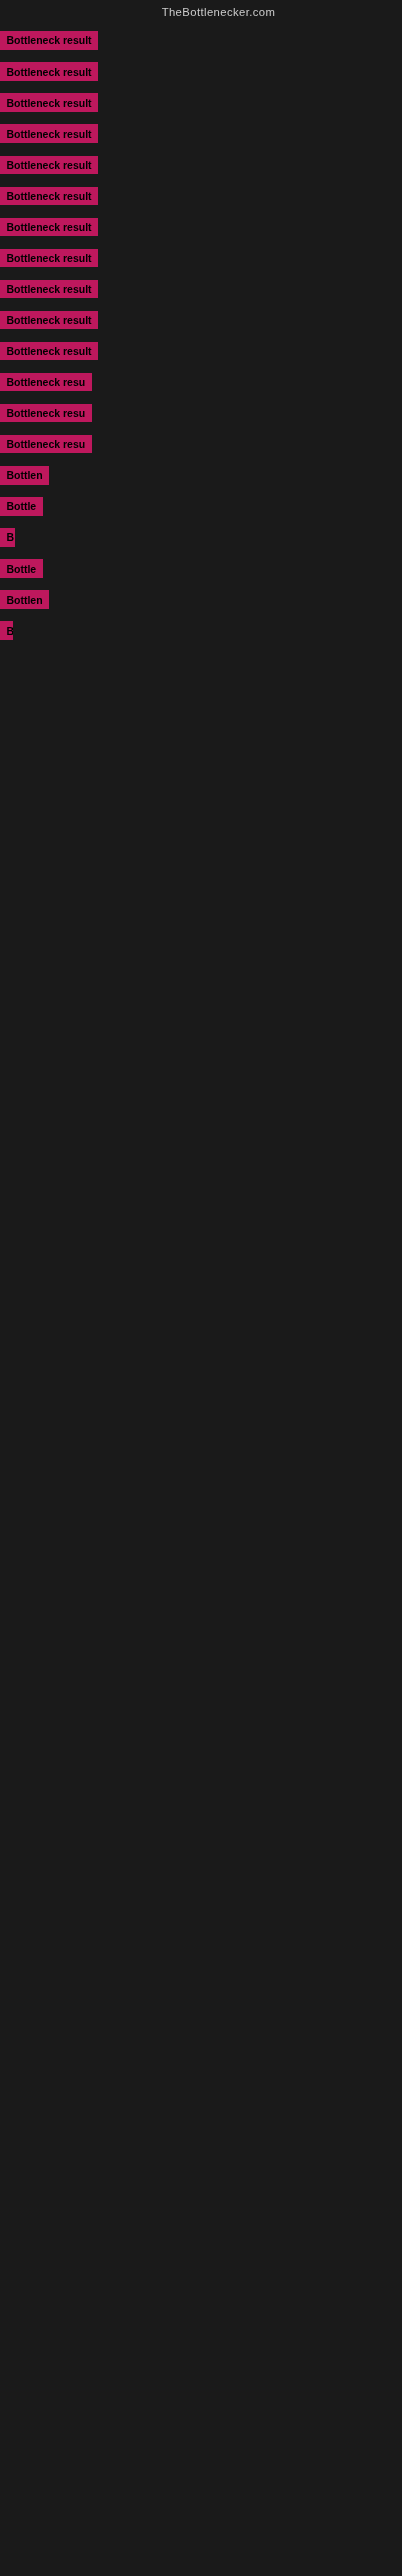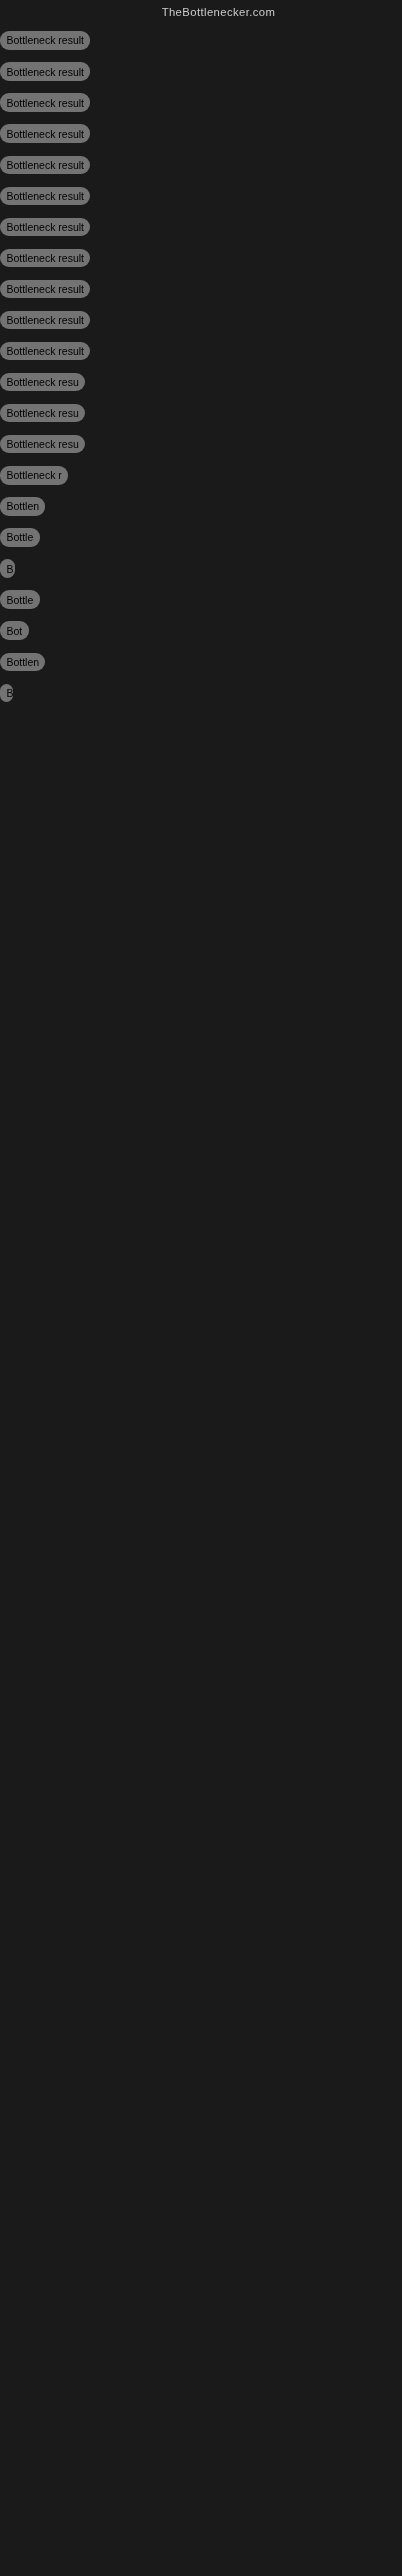--- a/index.html
+++ b/index.html
@@ -20,26 +20,26 @@
       text-align: center;
       color: #cccccc;
       font-size: 11.3px;
       padding: 6.4px 0 3.2px 0;
       letter-spacing: 0.4px;
       margin-left: 34px;
     }
 
     .bottleneck-badge {
       display: inline-block;
-      background-color: #737373;
+      background-color: #be185d;
       color: #000000;
       font-size: 10.5px;
-      font-weight: normal;
+      font-weight: bold;
       padding: 3.2px 6.4px;
-      border-radius: 9px;
+      border-radius: 0;
       white-space: nowrap;
       overflow: hidden;
     }
   </style>
 </head>
 <body>
 
 <div class="site-title">TheBottlenecker.com</div>
 
 <div id="results-container" style="position: relative;">
@@ -50,22 +50,20 @@
     <div style="padding-top: 0px; padding-bottom: 9.7px;"><span class="bottleneck-badge" style="max-width: 127px;">Bottleneck result</span></div>
     <div style="padding-top: 0px; padding-bottom: 9.7px;"><span class="bottleneck-badge" style="max-width: 125px;">Bottleneck result</span></div>
     <div style="padding-top: 0px; padding-bottom: 9.7px;"><span class="bottleneck-badge" style="max-width: 125px;">Bottleneck result</span></div>
     <div style="padding-top: 0px; padding-bottom: 9.7px;"><span class="bottleneck-badge" style="max-width: 125px;">Bottleneck result</span></div>
     <div style="padding-top: 0px; padding-bottom: 9.7px;"><span class="bottleneck-badge" style="max-width: 122px;">Bottleneck result</span></div>
     <div style="padding-top: 0px; padding-bottom: 9.7px;"><span class="bottleneck-badge" style="max-width: 122px;">Bottleneck result</span></div>
     <div style="padding-top: 0px; padding-bottom: 9.7px;"><span class="bottleneck-badge" style="max-width: 122px;">Bottleneck result</span></div>
     <div style="padding-top: 0px; padding-bottom: 9.7px;"><span class="bottleneck-badge" style="max-width: 109px;">Bottleneck resu</span></div>
     <div style="padding-top: 0px; padding-bottom: 9.7px;"><span class="bottleneck-badge" style="max-width: 106px;">Bottleneck resu</span></div>
     <div style="padding-top: 0px; padding-bottom: 9.7px;"><span class="bottleneck-badge" style="max-width: 103px;">Bottleneck resu</span></div>
-    <div style="padding-top: 0px; padding-bottom: 9.7px;"><span class="bottleneck-badge" style="max-width: 89px;">Bottleneck r</span></div>
     <div style="padding-top: 0px; padding-bottom: 9.7px;"><span class="bottleneck-badge" style="max-width: 63px;">Bottlen</span></div>
     <div style="padding-top: 0px; padding-bottom: 9.7px;"><span class="bottleneck-badge" style="max-width: 50px;">Bottle</span></div>
     <div style="padding-top: 0px; padding-bottom: 9.7px;"><span class="bottleneck-badge" style="max-width: 14.5px;">B</span></div>
     <div style="padding-top: 0px; padding-bottom: 9.7px;"><span class="bottleneck-badge" style="max-width: 52px;">Bottle</span></div>
-    <div style="padding-top: 0px; padding-bottom: 9.7px;"><span class="bottleneck-badge" style="max-width: 32px;">Bot</span></div>
     <div style="padding-top: 0px; padding-bottom: 9.7px;"><span class="bottleneck-badge" style="max-width: 58px;">Bottlen</span></div>
     <div style="padding-top: 0px; padding-bottom: 9.7px;"><span class="bottleneck-badge" style="max-width: 11.3px;">B</span></div>
   </div>
 
 
 </body></html>

